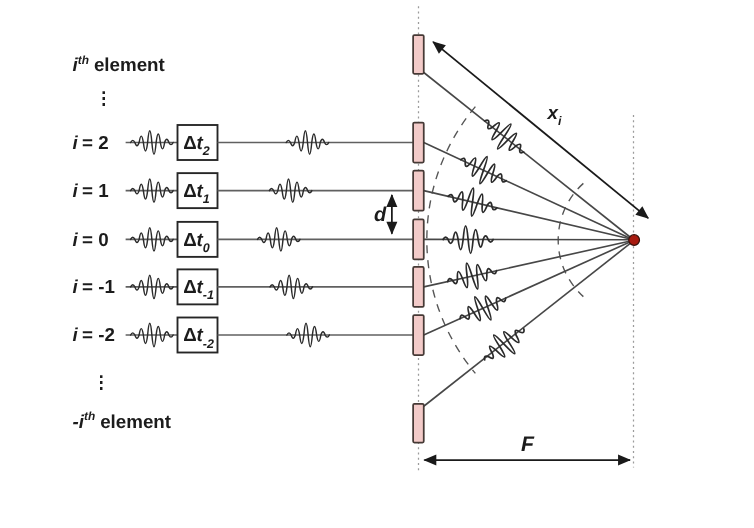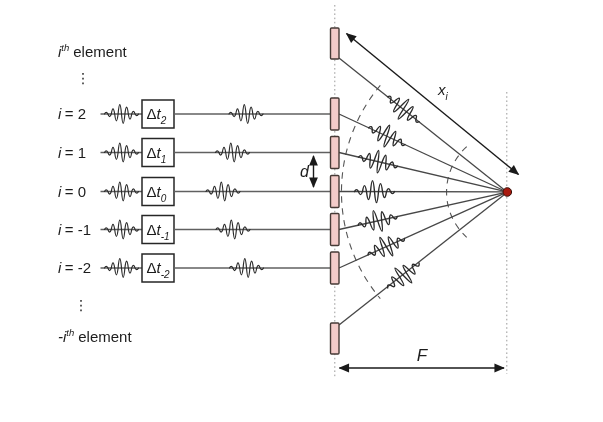--- a/index.html
+++ b/index.html
@@ -1,17 +1,17 @@
 <!DOCTYPE html>
 <html style="--background: #ffffff; --text: #1c1c1c; --element-fill: #f3cbc9; --element-stroke: #463a36; --line-feed: #606060; --line-ray: #474747; --line-wave: #2b2b2b; --box-stroke: #262626; --guide: #9b9b9b; --arc: #565656; --dim: #1a1a1a; --focus-fill: #a81a0f; --focus-stroke: #38100a;"><head>
 <meta charset="utf-8">
 <style>
   html,body{margin:0;padding:0;background:var(--background,#fff);}
   .stage{position:relative;width:603px;height:422px;background:var(--background,#fff);overflow:hidden;
-         font-family:"Liberation Sans",sans-serif;}
+         font-family:"Liberation Sans",sans-serif;font-weight:bold;}
   svg text{fill:var(--text,#1c1c1c);font-family:"Liberation Sans",sans-serif;}
   .it{font-style:italic;}
   .ln-feed{stroke:var(--line-feed,#606060);stroke-width:1.3;fill:none;}
   .ln-ray{stroke:var(--line-ray,#474747);stroke-width:1.3;fill:none;}
   .wv{stroke:var(--line-wave,#2b2b2b);stroke-width:1.4;fill:none;stroke-linecap:round;stroke-linejoin:round;}
   .guide{stroke:var(--guide,#9b9b9b);stroke-width:1;stroke-dasharray:1.6 2.6;fill:none;}
   .arc{stroke:var(--arc,#565656);stroke-width:1.1;stroke-dasharray:6.5 5.5;fill:none;}
   .dim{stroke:var(--dim,#1a1a1a);stroke-width:1.4;fill:none;}
   .box{fill:#fff;stroke:var(--box-stroke,#262626);stroke-width:1.5;}
   .el{fill:var(--element-fill,#f3cbc9);stroke:var(--element-stroke,#463a36);stroke-width:1.4;}

